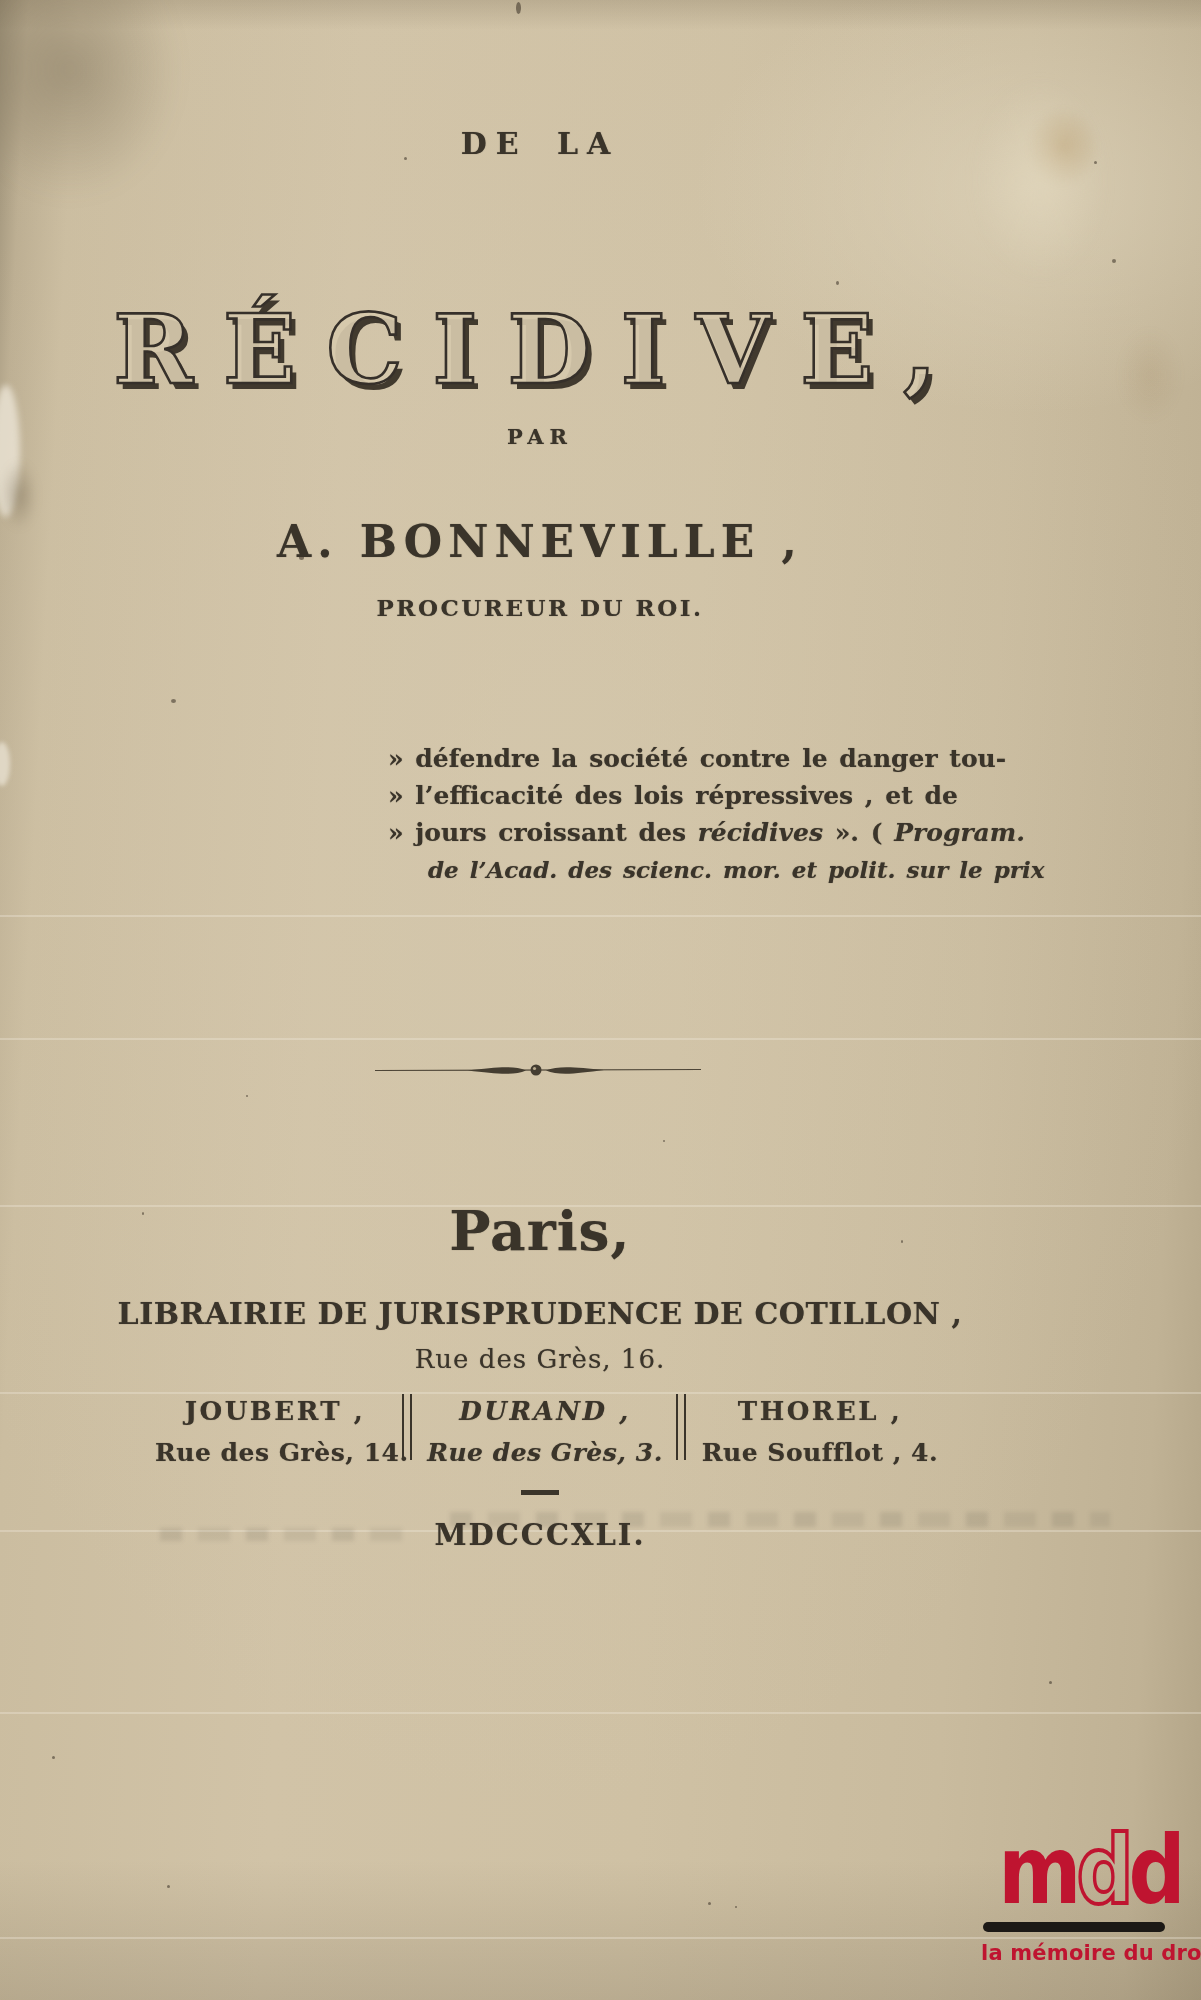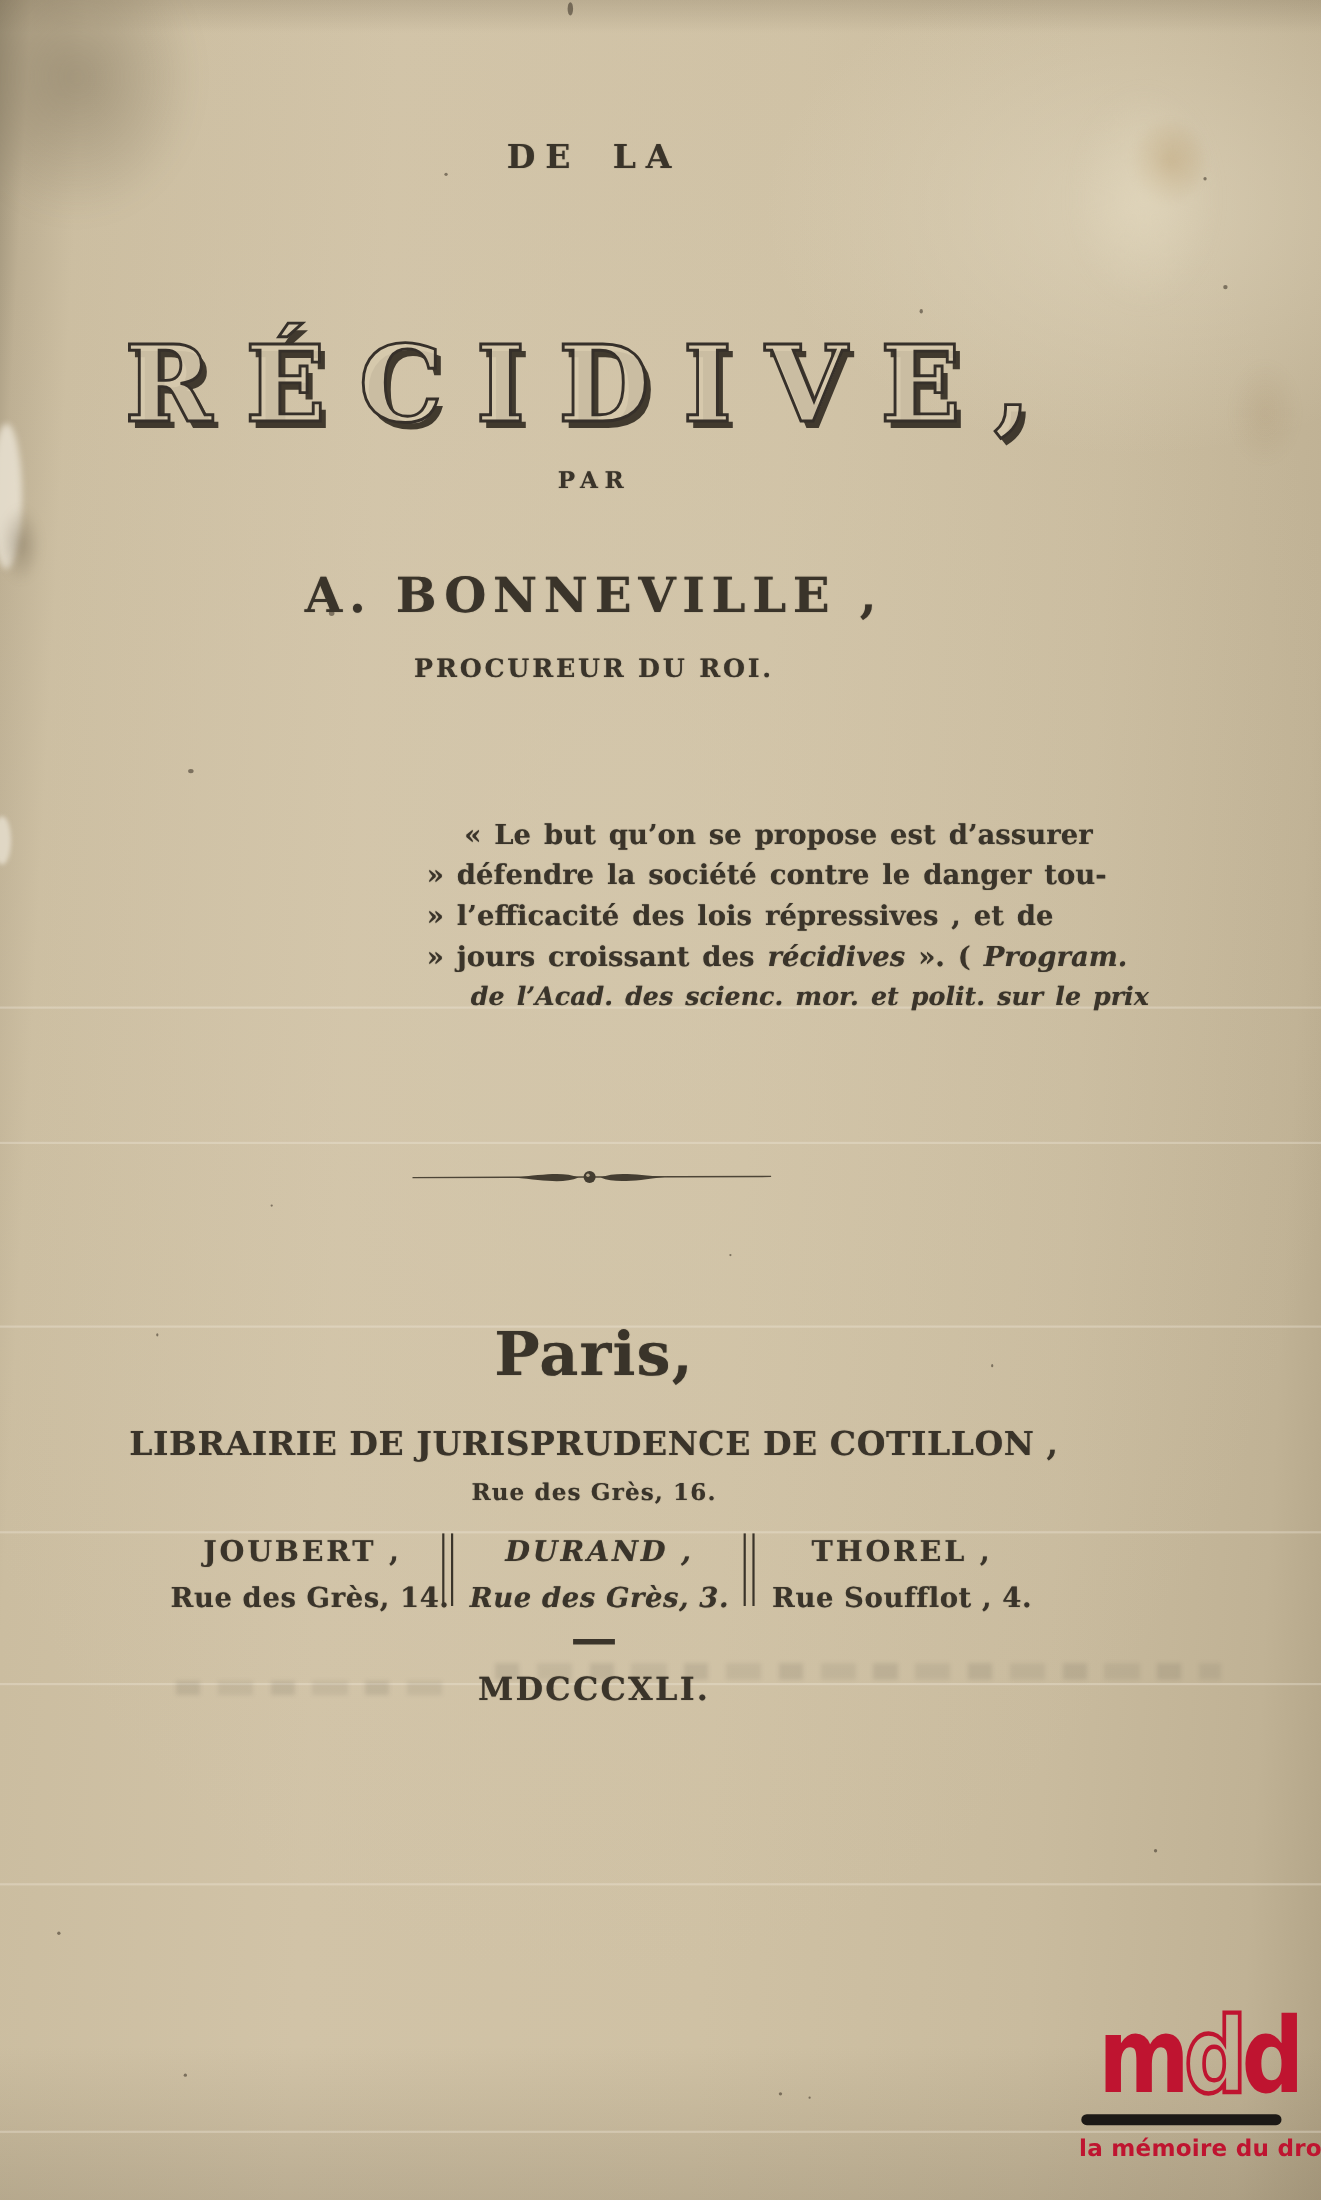--- a/index.html
+++ b/index.html
@@ -36,21 +36,21 @@
   .role{top:594px;font-size:23px;font-weight:bold;letter-spacing:2.5px;}
   .quote{position:absolute;left:388px;top:740px;width:548px;font-size:25px;font-weight:bold;line-height:37px;word-spacing:3px;}
   .qline{white-space:nowrap;text-align:justify;text-align-last:justify;}
   .qline.first{text-indent:34px;}
   .qline.src{font-style:italic;font-size:23px;padding-left:40px;}
   .qline.last{text-align:left;text-align-last:left;}
   .it{font-style:italic;}
   .divider{position:absolute;left:373px;top:1062px;width:330px;height:16px;}
   .city{top:1198px;font-size:55px;font-weight:bold;letter-spacing:1px;}
   .publisher{top:1296px;font-size:30px;font-weight:bold;letter-spacing:.5px;}
-  .pub-address{top:1344px;font-size:21px;font-weight:bold;letter-spacing:1px;}
+  .pub-address{top:1344px;font-size:26px;font-weight:normal;letter-spacing:1px;}
   .bookseller{position:absolute;top:1396px;width:240px;text-align:center;white-space:nowrap;}
   .bookseller .bname{font-size:26px;font-weight:bold;letter-spacing:2.5px;}
   .bookseller .baddr{font-size:25px;font-weight:bold;margin-top:12px;letter-spacing:.5px;}
   .bs-0{left:155px;} .bs-1{left:425px;font-style:italic;} .bs-2{left:700px;}
   .colbar{position:absolute;top:1394px;width:6px;height:66px;border-left:2px solid #3a342a;border-right:2px solid #3a342a;}
   .colbar.b1{left:402px;} .colbar.b2{left:676px;}
   .yeardash{position:absolute;left:521px;top:1490px;width:38px;height:5px;background:#3a342a;}
   .year{top:1518px;font-size:29px;font-weight:bold;letter-spacing:2px;}
   
   .logo{position:absolute;left:981px;top:1820px;width:186px;text-align:center;
@@ -102,21 +102,20 @@
 
   <div class="content">
 
     <div class="cline half-title">DE LA</div>
     <h1 class="cline main-title">RÉCIDIVE,</h1>
     <div class="cline byline">PAR</div>
     <div class="cline author">A. BONNEVILLE ,</div>
     <div class="cline role">PROCUREUR DU ROI.</div>
 
     <div class="quote">
-      <div class="qline first">« Le but qu’on se propose est d’assurer</div>
       <div class="qline">» défendre la société contre le danger tou-</div>
       <div class="qline">» l’efficacité des lois répressives , et de</div>
       <div class="qline"><span>» jours croissant des </span><span class="it">récidives</span><span> ». ( </span><span class="it">Program.</span></div>
       <div class="qline src">de l’Acad. des scienc. mor. et polit. sur le prix</div>
     </div>
 
     <svg class="divider" viewBox="0 0 330 16">
       <line x1="2" y1="8.5" x2="328" y2="7.5" stroke="#4d4537" stroke-width="1.2"></line>
       <path d="M 95 8.5 C 122 5.5, 140 3, 153 8.5 C 140 14, 122 11.5, 95 8.5 Z" fill="#443d31"></path>
       <circle cx="163" cy="8" r="5.5" fill="#443d31"></circle>

